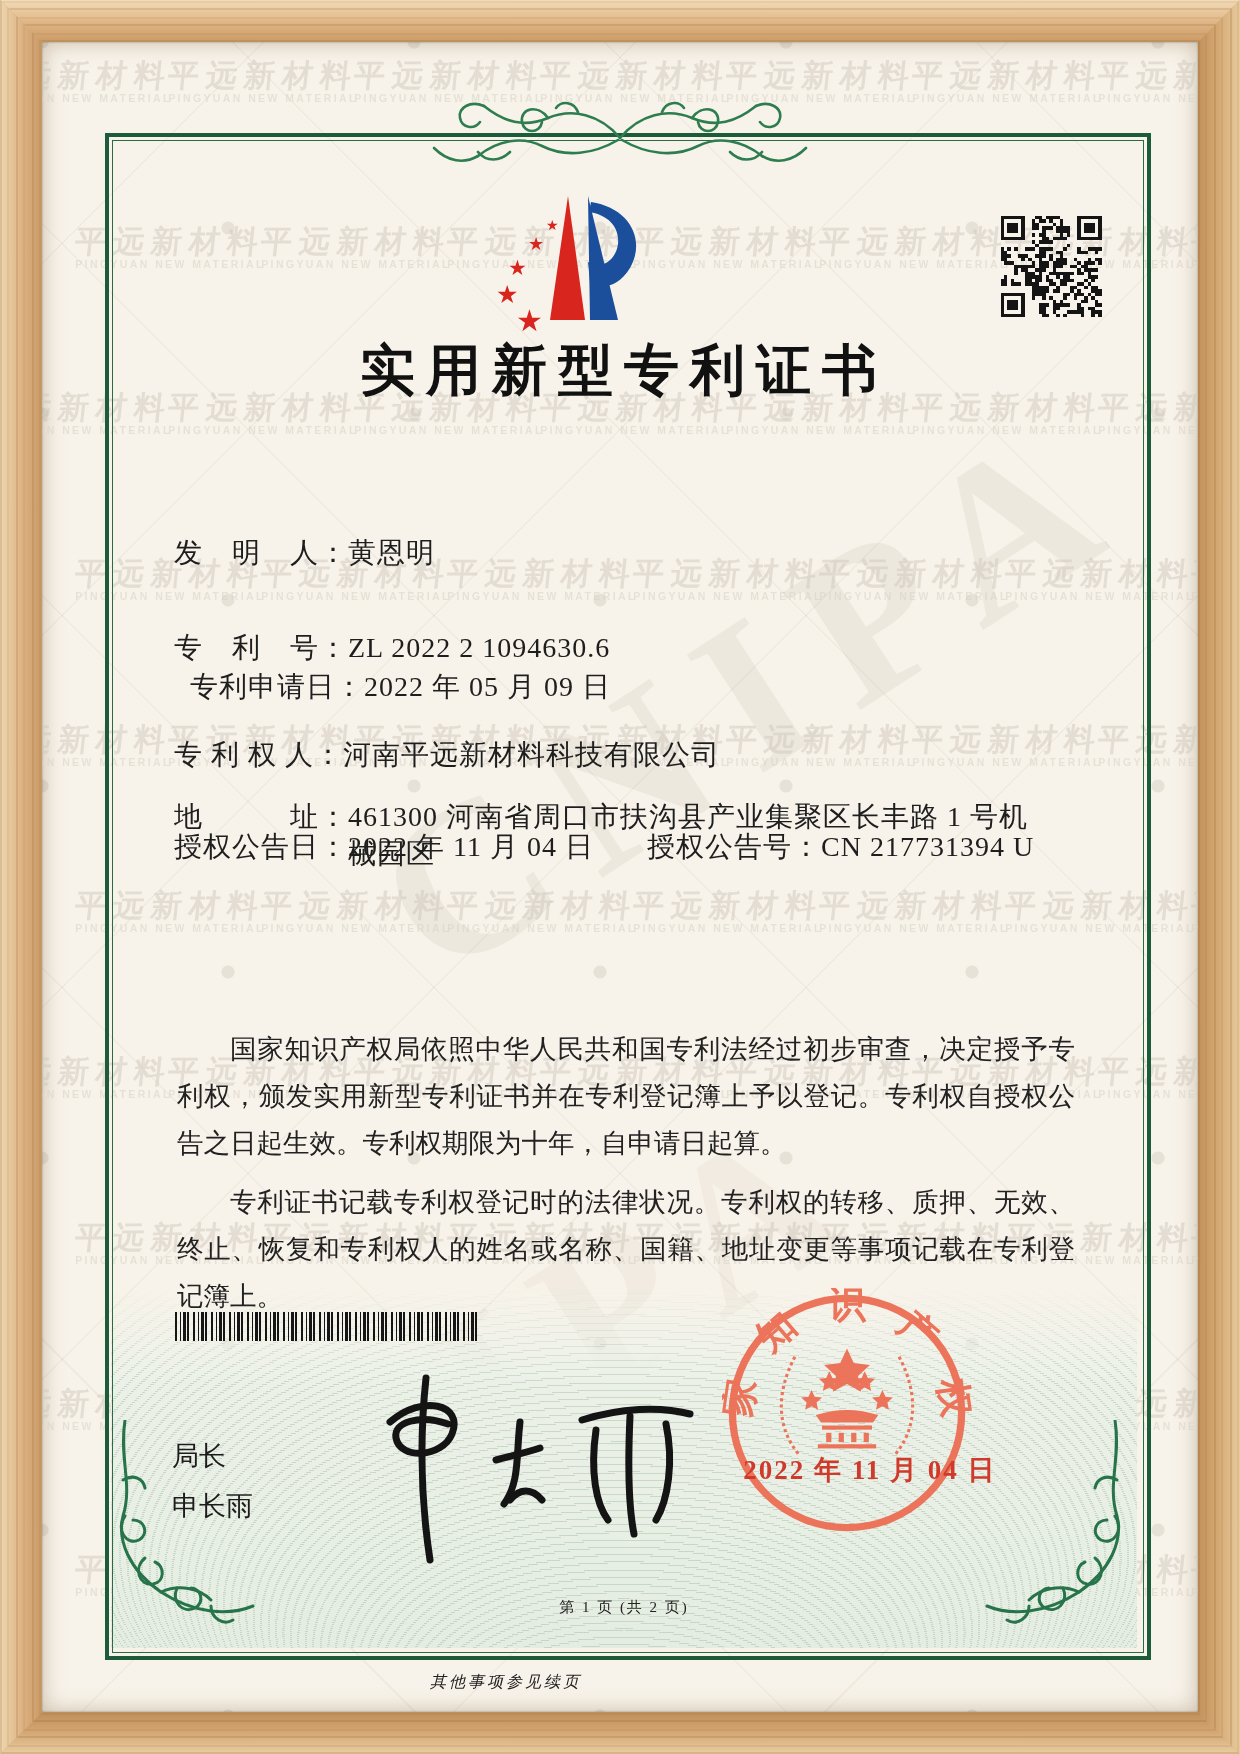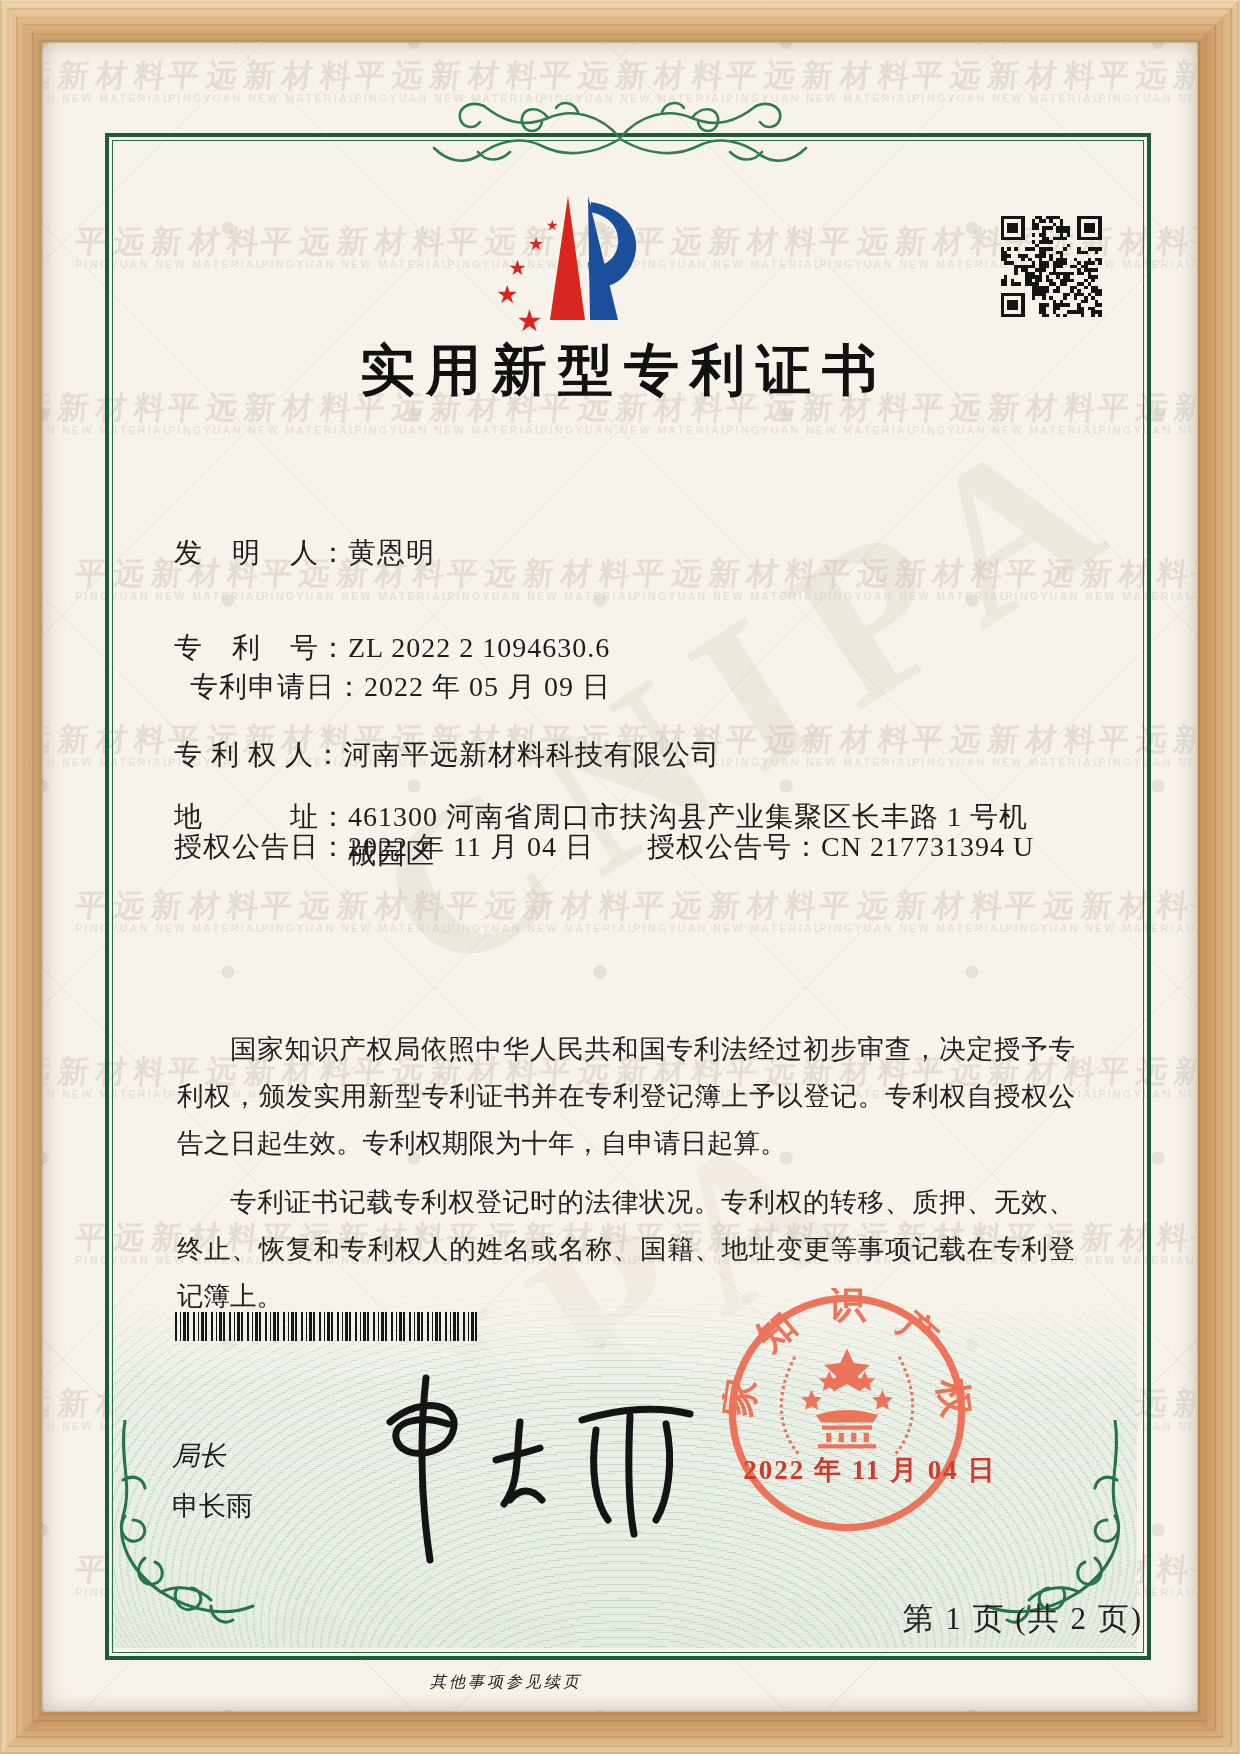--- a/index.html
+++ b/index.html
@@ -55,27 +55,27 @@
   .field{left:174px;top:0;font-size:28px;letter-spacing:1px;width:950px;}
   .f1{top:466px;} .f2{top:534px;} .f3{top:593px;margin-top:36px;} .f4{top:668px;margin-left:16px;} .f5{top:736px;}
   .f6{top:798px;line-height:37px;}
   .f6 .fvalue{display:inline-block;width:690px;vertical-align:top;}
   .f7{top:828px;}
   .grant-right{position:absolute;left:473px;top:0;}
   .body-text{left:165px;top:1014px;width:922px;font-size:26.5px;z-index:6;color:#222;}
   .body-text p{margin:12px;text-indent:2em;line-height:47px;text-align:justify;}
   .barcode{position:absolute;left:175px;top:1312px;width:306px;height:29px;z-index:6;
      background:repeating-linear-gradient(90deg,#151515 0 2px,rgba(0,0,0,0) 2px 5px,#151515 5px 6px,rgba(0,0,0,0) 6px 8px,#151515 8px 11px,rgba(0,0,0,0) 11px 12px,#151515 12px 14px,rgba(0,0,0,0) 14px 18px);}
-  .sig-title{left:172px;top:1438px;font-size:27px;font-family:"Liberation Sans","DejaVu Sans",sans-serif;color:#1c1c1c;font-style:italic;}
+  .sig-title{left:172px;top:1438px;font-size:27px;font-family:"Liberation Sans","DejaVu Sans",sans-serif;color:#1c1c1c;}
   .sig-name{left:172px;top:1488px;font-size:27px;font-family:"Liberation Sans","DejaVu Sans",sans-serif;color:#1c1c1c;}
   .signature{position:absolute;left:360px;top:1364px;z-index:8;}
   .seal{position:absolute;left:722px;top:1288px;z-index:7;opacity:.92;}
   .seal-date{left:700px;top:1452px;width:340px;text-align:center;font-size:27px;letter-spacing:2px;
      color:#cf3a2b;z-index:9;font-weight:700;}
-  .page-num{left:105px;top:1598px;width:1038px;text-align:right;font-size:31px;letter-spacing:2px;color:#222;}
+  .page-num{left:105px;top:1598px;width:1038px;text-align:center;font-size:15px;letter-spacing:2px;color:#222;}
   .foot-note{left:0;top:1672px;width:1012px;text-align:center;font-size:16px;letter-spacing:3px;color:#222;font-style:italic;}
   .ornament{position:absolute;z-index:6;pointer-events:none;}
   .orn-top{left:430px;top:94px;}
   .orn-bl{left:111px;top:1420px;}
   .orn-br{left:977px;top:1420px;transform:scaleX(-1);}
   .logo{position:absolute;left:488px;top:190px;z-index:6;}
   .qr{position:absolute;left:998px;top:216px;z-index:6;}
 </style>
 </head>
 <body>

